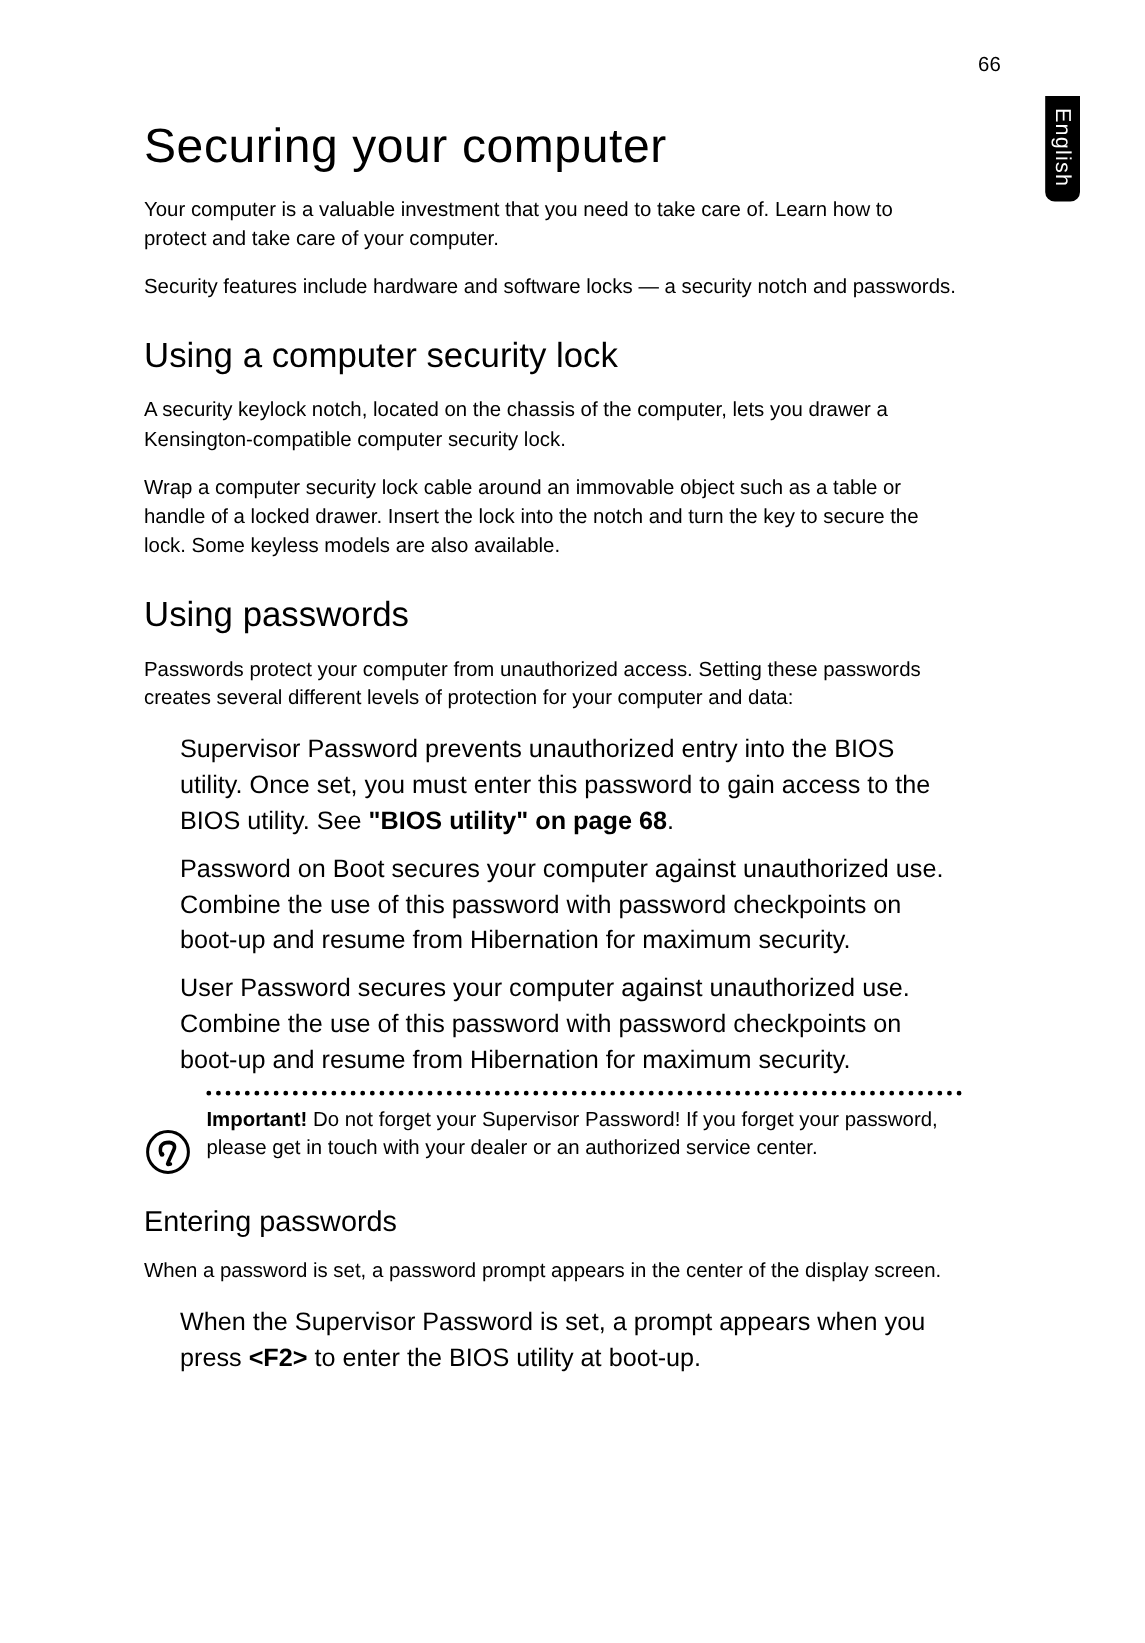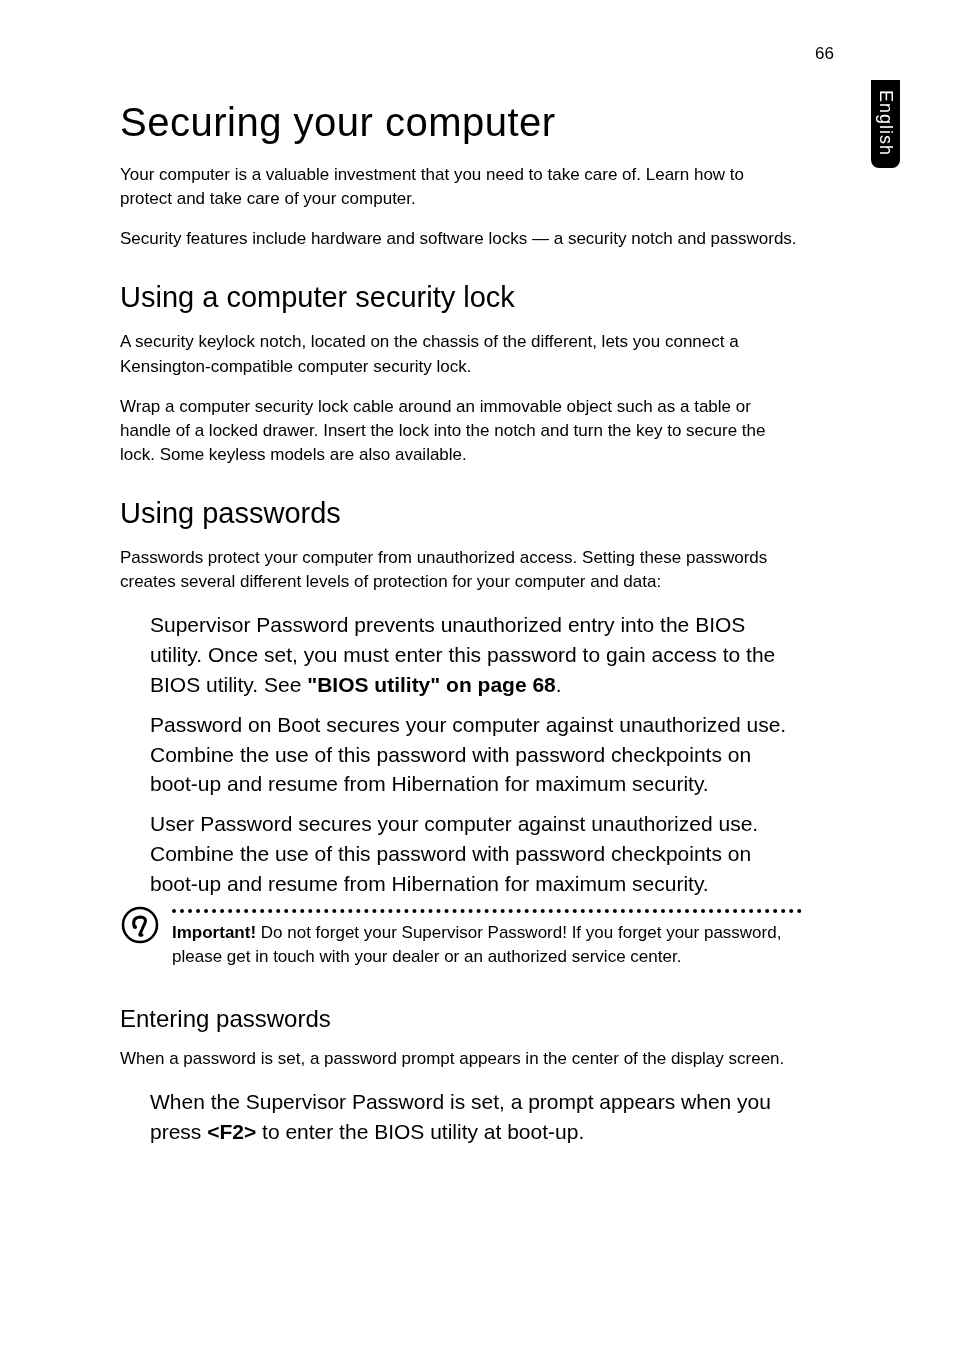--- a/index.html
+++ b/index.html
@@ -59,21 +59,21 @@
   }
   .list-item {
     font-size: 21px;
     line-height: 1.42;
     margin-left: 30px;
     margin-bottom: 10px;
   }
   .bold { font-weight: bold; }
   .note-block {
     display: flex;
-    align-items: flex-start;
+    align-items: flex-end;
     margin-top: 8px;
     margin-bottom: 20px;
     margin-left: 0;
   }
   .note-icon {
     flex-shrink: 0;
     margin-right: 10px;
     margin-top: -4px;
   }
   .note-content {
@@ -100,21 +100,21 @@
 <div class="side-tab">English</div>
 
 <div class="content">
 
   <h1>Securing your computer</h1>
 
   <p>Your computer is a valuable investment that you need to take care of. Learn how to protect and take care of your computer.</p>
   <p>Security features include hardware and software locks — a security notch and passwords.</p>
 
   <h2>Using a computer security lock</h2>
-  <p>A security keylock notch, located on the chassis of the different, lets you connect a Kensington-compatible computer security lock.</p>
+  <p>A security keylock notch, located on the chassis of the computer, lets you drawer a Kensington-compatible computer security lock.</p>
   <p>Wrap a computer security lock cable around an immovable object such as a table or handle of a locked drawer. Insert the lock into the notch and turn the key to secure the lock. Some keyless models are also available.</p>
 
   <h2>Using passwords</h2>
   <p>Passwords protect your computer from unauthorized access. Setting these passwords creates several different levels of protection for your computer and data:</p>
 
   <p class="list-item">
     <span>Supervisor Password prevents unauthorized entry into the BIOS utility. Once set, you must enter this password to gain access to the BIOS utility. See </span><span class="bold">"BIOS utility" on page 68</span><span>.</span>
   </p>
 
   <p class="list-item">Password on Boot secures your computer against unauthorized use. Combine the use of this password with password checkpoints on boot-up and resume from Hibernation for maximum security.</p>

